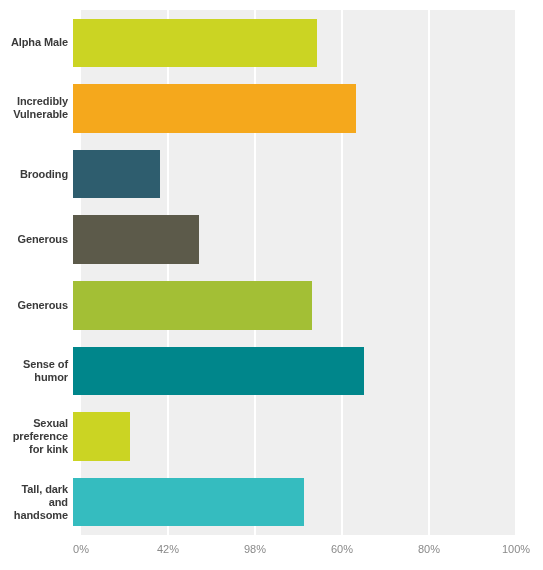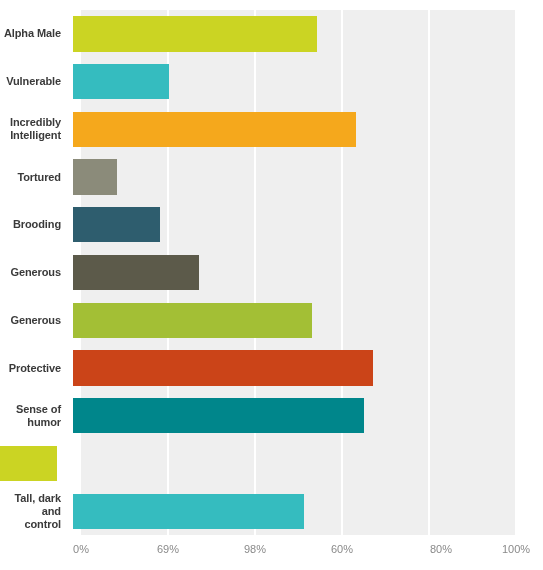--- a/index.html
+++ b/index.html
@@ -45,21 +45,21 @@
     flex-direction: column;
   }
   .row {
     position: relative;
     flex: 1 1 0;
     display: flex;
     align-items: center;
   }
   .row-label {
     width: 73px;
-    padding-right: 12px;
+    padding-right: 5px;
     box-sizing: border-box;
     text-align: right;
     font-size: 11px;
     font-weight: bold;
     color: #3a3a3a;
     line-height: 13px;
     letter-spacing: -0.1px;
   }
   .bar-track {
     position: relative;
@@ -108,41 +108,25 @@
       <div class="row">
         <div class="row-label">
           <div>Alpha Male</div>
         </div>
         <div class="bar-track">
           <div class="bar" title="Alpha Male 56%" style="width: 243.6px; background: rgb(203, 212, 35);"></div>
         </div>
       </div>
       <div class="row">
         <div class="row-label">
+          <div>Incredibly</div>
           <div>Vulnerable</div>
         </div>
         <div class="bar-track">
-          <div class="bar" title="Vulnerable 22%" style="width: 95.7px; background: rgb(53, 188, 191);"></div>
-        </div>
-      </div>
-      <div class="row">
-        <div class="row-label">
-          <div>Incredibly</div>
-          <div>Intelligent</div>
-        </div>
-        <div class="bar-track">
           <div class="bar" title="Incredibly Intelligent 65%" style="width: 282.75px; background: rgb(245, 168, 28);"></div>
-        </div>
-      </div>
-      <div class="row">
-        <div class="row-label">
-          <div>Tortured</div>
-        </div>
-        <div class="bar-track">
-          <div class="bar" title="Tortured 10%" style="width: 43.5px; background: rgb(139, 139, 122);"></div>
         </div>
       </div>
       <div class="row">
         <div class="row-label">
           <div>Brooding</div>
         </div>
         <div class="bar-track">
           <div class="bar" title="Brooding 20%" style="width: 87px; background: rgb(46, 93, 110);"></div>
         </div>
       </div>
@@ -157,54 +141,51 @@
       <div class="row">
         <div class="row-label">
           <div>Generous</div>
         </div>
         <div class="bar-track">
           <div class="bar" title="Generous 55%" style="width: 239.25px; background: rgb(163, 191, 53);"></div>
         </div>
       </div>
       <div class="row">
         <div class="row-label">
-          <div>Protective</div>
-        </div>
-        <div class="bar-track">
-          <div class="bar" title="Protective 69%" style="width: 300.15px; background: rgb(203, 68, 24);"></div>
-        </div>
-      </div>
-      <div class="row">
-        <div class="row-label">
           <div>Sense of</div>
           <div>humor</div>
         </div>
         <div class="bar-track">
           <div class="bar" title="Sense of humor 67%" style="width: 291.45px; background: rgb(0, 134, 139);"></div>
         </div>
       </div>
       <div class="row">
+        <div class="row-label">
+          <div>Sexual</div>
+          <div>preference</div>
+          <div>for kink</div>
+        </div>
         <div class="bar-track">
           <div class="bar" title="Sexual preference for kink 13%" style="width: 56.55px; background: rgb(203, 212, 35);"></div>
         </div>
       </div>
       <div class="row">
         <div class="row-label">
           <div>Tall, dark</div>
           <div>and</div>
-          <div>control</div>
+          <div>handsome</div>
         </div>
         <div class="bar-track">
           <div class="bar" title="Tall, dark and handsome 53%" style="width: 230.55px; background: rgb(53, 188, 191);"></div>
         </div>
       </div>
     </div>
 
   <div id="xaxis">
       <div class="xtick" style="left: 0px;">0%</div>
-      <div class="xtick" style="left: 87px;">69%</div>
+      <div class="xtick" style="left: 87px;">42%</div>
       <div class="xtick" style="left: 174px;">98%</div>
       <div class="xtick" style="left: 261px;">60%</div>
-      <div class="xtick" style="left: 360px;">80%</div>
+      <div class="xtick" style="left: 348px;">80%</div>
       <div class="xtick" style="left: 435px;">100%</div>
     </div>
 
 </div>
 
 </body></html>

